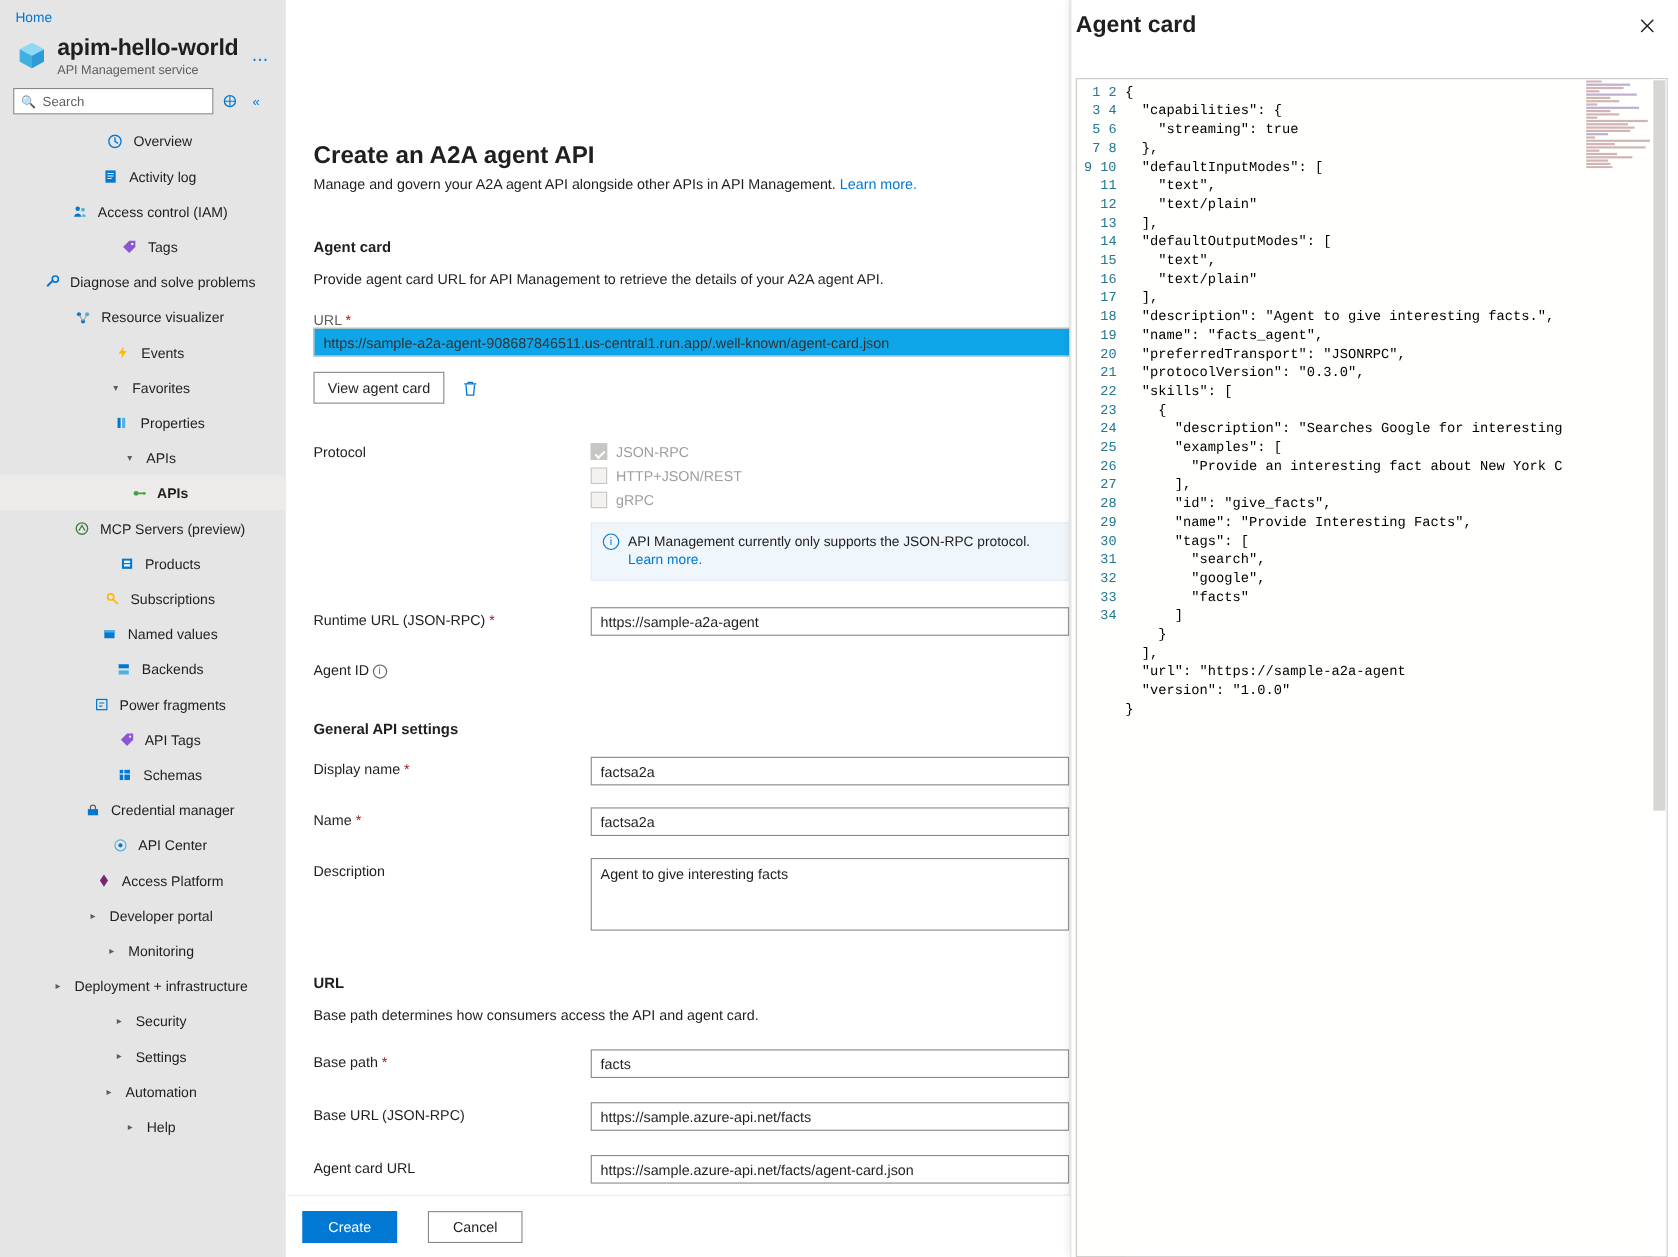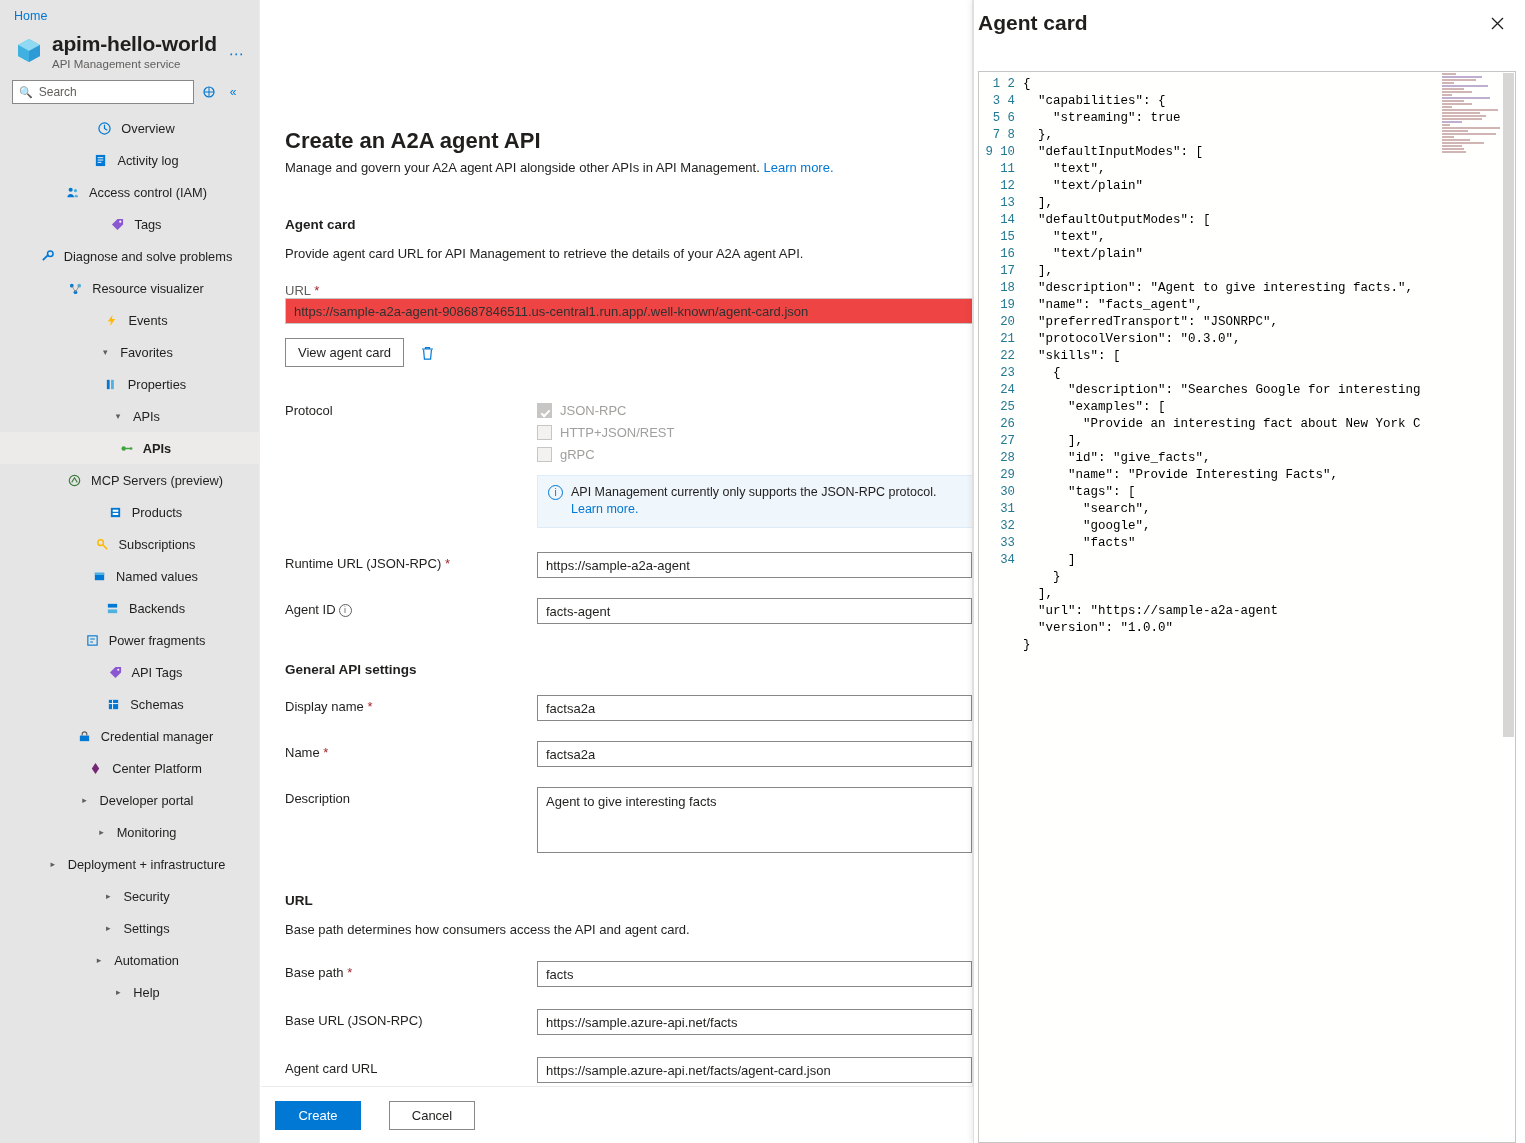--- a/index.html
+++ b/index.html
@@ -186,21 +186,21 @@
     border: 1px solid #8a8886;
     background: #fff;
     font-size: 13px;
     font-family: "Liberation Sans", sans-serif;
     color: #201f1e;
     padding: 0 8px;
     width: 436px;
     outline: none;
   }
   .txt.readonly {
-    background: #ef4444;
+    background: #0ea5e9;
     border-color: #c8c6c4;
     color: #323130;
     width: 709px;
   }
   textarea.txt {
     height: 66px;
     padding: 5px 8px;
     resize: none;
     line-height: 18px;
   }
@@ -622,28 +622,37 @@
     <div class="nav-item child">
       <span class="ico">
         <svg class="sq" viewBox="0 0 14 14">
             <rect x="2" y="6" width="10" height="6" fill="#0078d4"></rect>
             <path d="M4.5 6V4.5a2.5 2.5 0 015 0V6" fill="none" stroke="#605e5c" stroke-width="1.2"></path>
           </svg>
       </span>
       <span>Credential manager</span>
     </div>
 
+    <div class="nav-item child">
+      <span class="ico">
+        <svg class="sq" viewBox="0 0 14 14">
+            <circle cx="7" cy="7" r="2" fill="#0078d4"></circle>
+            <circle cx="7" cy="7" r="5.4" fill="none" stroke="#50b0e0" stroke-width="1.1"></circle>
+          </svg>
+      </span>
+      <span>API Center</span>
+    </div>
 
     <div class="nav-item child">
       <span class="ico">
         <svg class="sq" viewBox="0 0 14 14">
             <path d="M7 1 L11 7 L7 13 L3 7 Z" fill="#742774"></path>
           </svg>
       </span>
-      <span>Center Platform</span>
+      <span>Access Platform</span>
     </div>
 
     <div class="nav-item group">
       <span class="chev">▸</span>
       <span>Developer portal</span>
     </div>
     <div class="nav-item group">
       <span class="chev">▸</span>
       <span>Monitoring</span>
     </div>
@@ -729,21 +738,20 @@
       <div class="field-label">
         <span>Runtime URL (JSON-RPC)</span><span class="req"> *</span>
       </div>
       <input class="txt" value="https://sample-a2a-agent" style="">
     </div>
 
     <div class="field-row">
       <div class="field-label">
         <span>Agent ID</span><span class="tinfo">i</span>
       </div>
-      <input class="txt" value="facts-agent" style="">
     </div>
 
     <h2 class="section" style="margin-top:38px;">General API settings</h2>
 
     <div class="field-row" style="margin-top:18px;justify-content:space-between;">
       <div class="field-label">
         <span>Display name</span><span class="req"> *</span>
       </div>
       <input class="txt" value="factsa2a" style="">
     </div>

